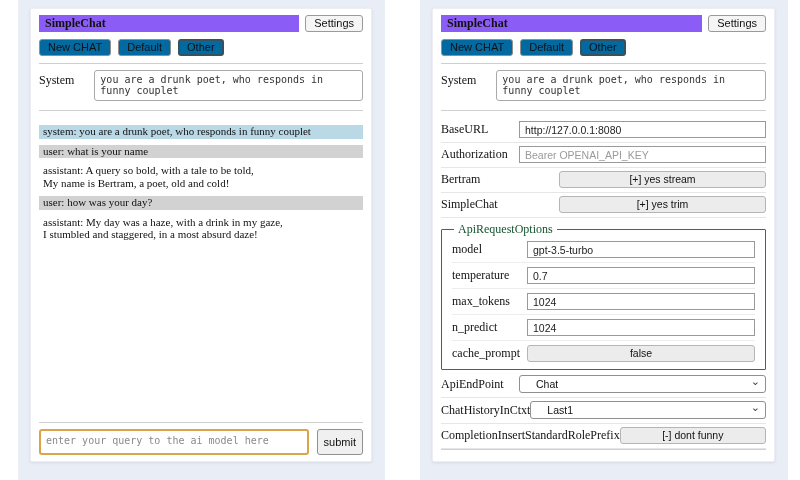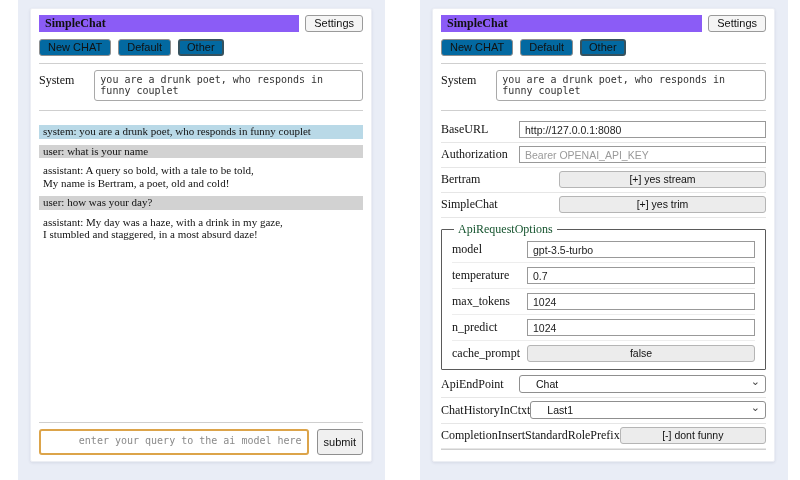--- a/index.html
+++ b/index.html
@@ -67,21 +67,21 @@
   fieldset { border:1px solid #5a5a5a; border-radius:1px; margin:4px 0 2px 0;
              padding:0 10px 3px 10px; }
   legend { font-size:12px; color:#14532d; padding:0 4px; margin-left:2px; }
   fieldset .sinput, fieldset .sbtn, fieldset .sel { width:228px; }
   fieldset .srow { border-bottom:1px solid #ededed; padding:4px 0 4px 0; }
   fieldset .srow:last-child { border-bottom:none; }
 
   
   .footer { margin-top:auto; border-top:1px solid #cfcfcf; padding-top:6px;
             display:flex; gap:8px; align-items:stretch; }
-  .query-ta { flex:1; height:26px; padding-top:4px;text-align:right; }
+  .query-ta { flex:1; height:26px; padding-top:4px; }
   .query-ta.focused { border:2px solid #dca44a; }
   .submit-btn { align-self:stretch; padding:1px 6px; background:#f0f0f0; }
 </style>
 </head>
 <body>
 
 <div class="shot shot-left">
   <div class="panel">
     <div class="hdr">
       <div class="titlebar">SimpleChat</div>

